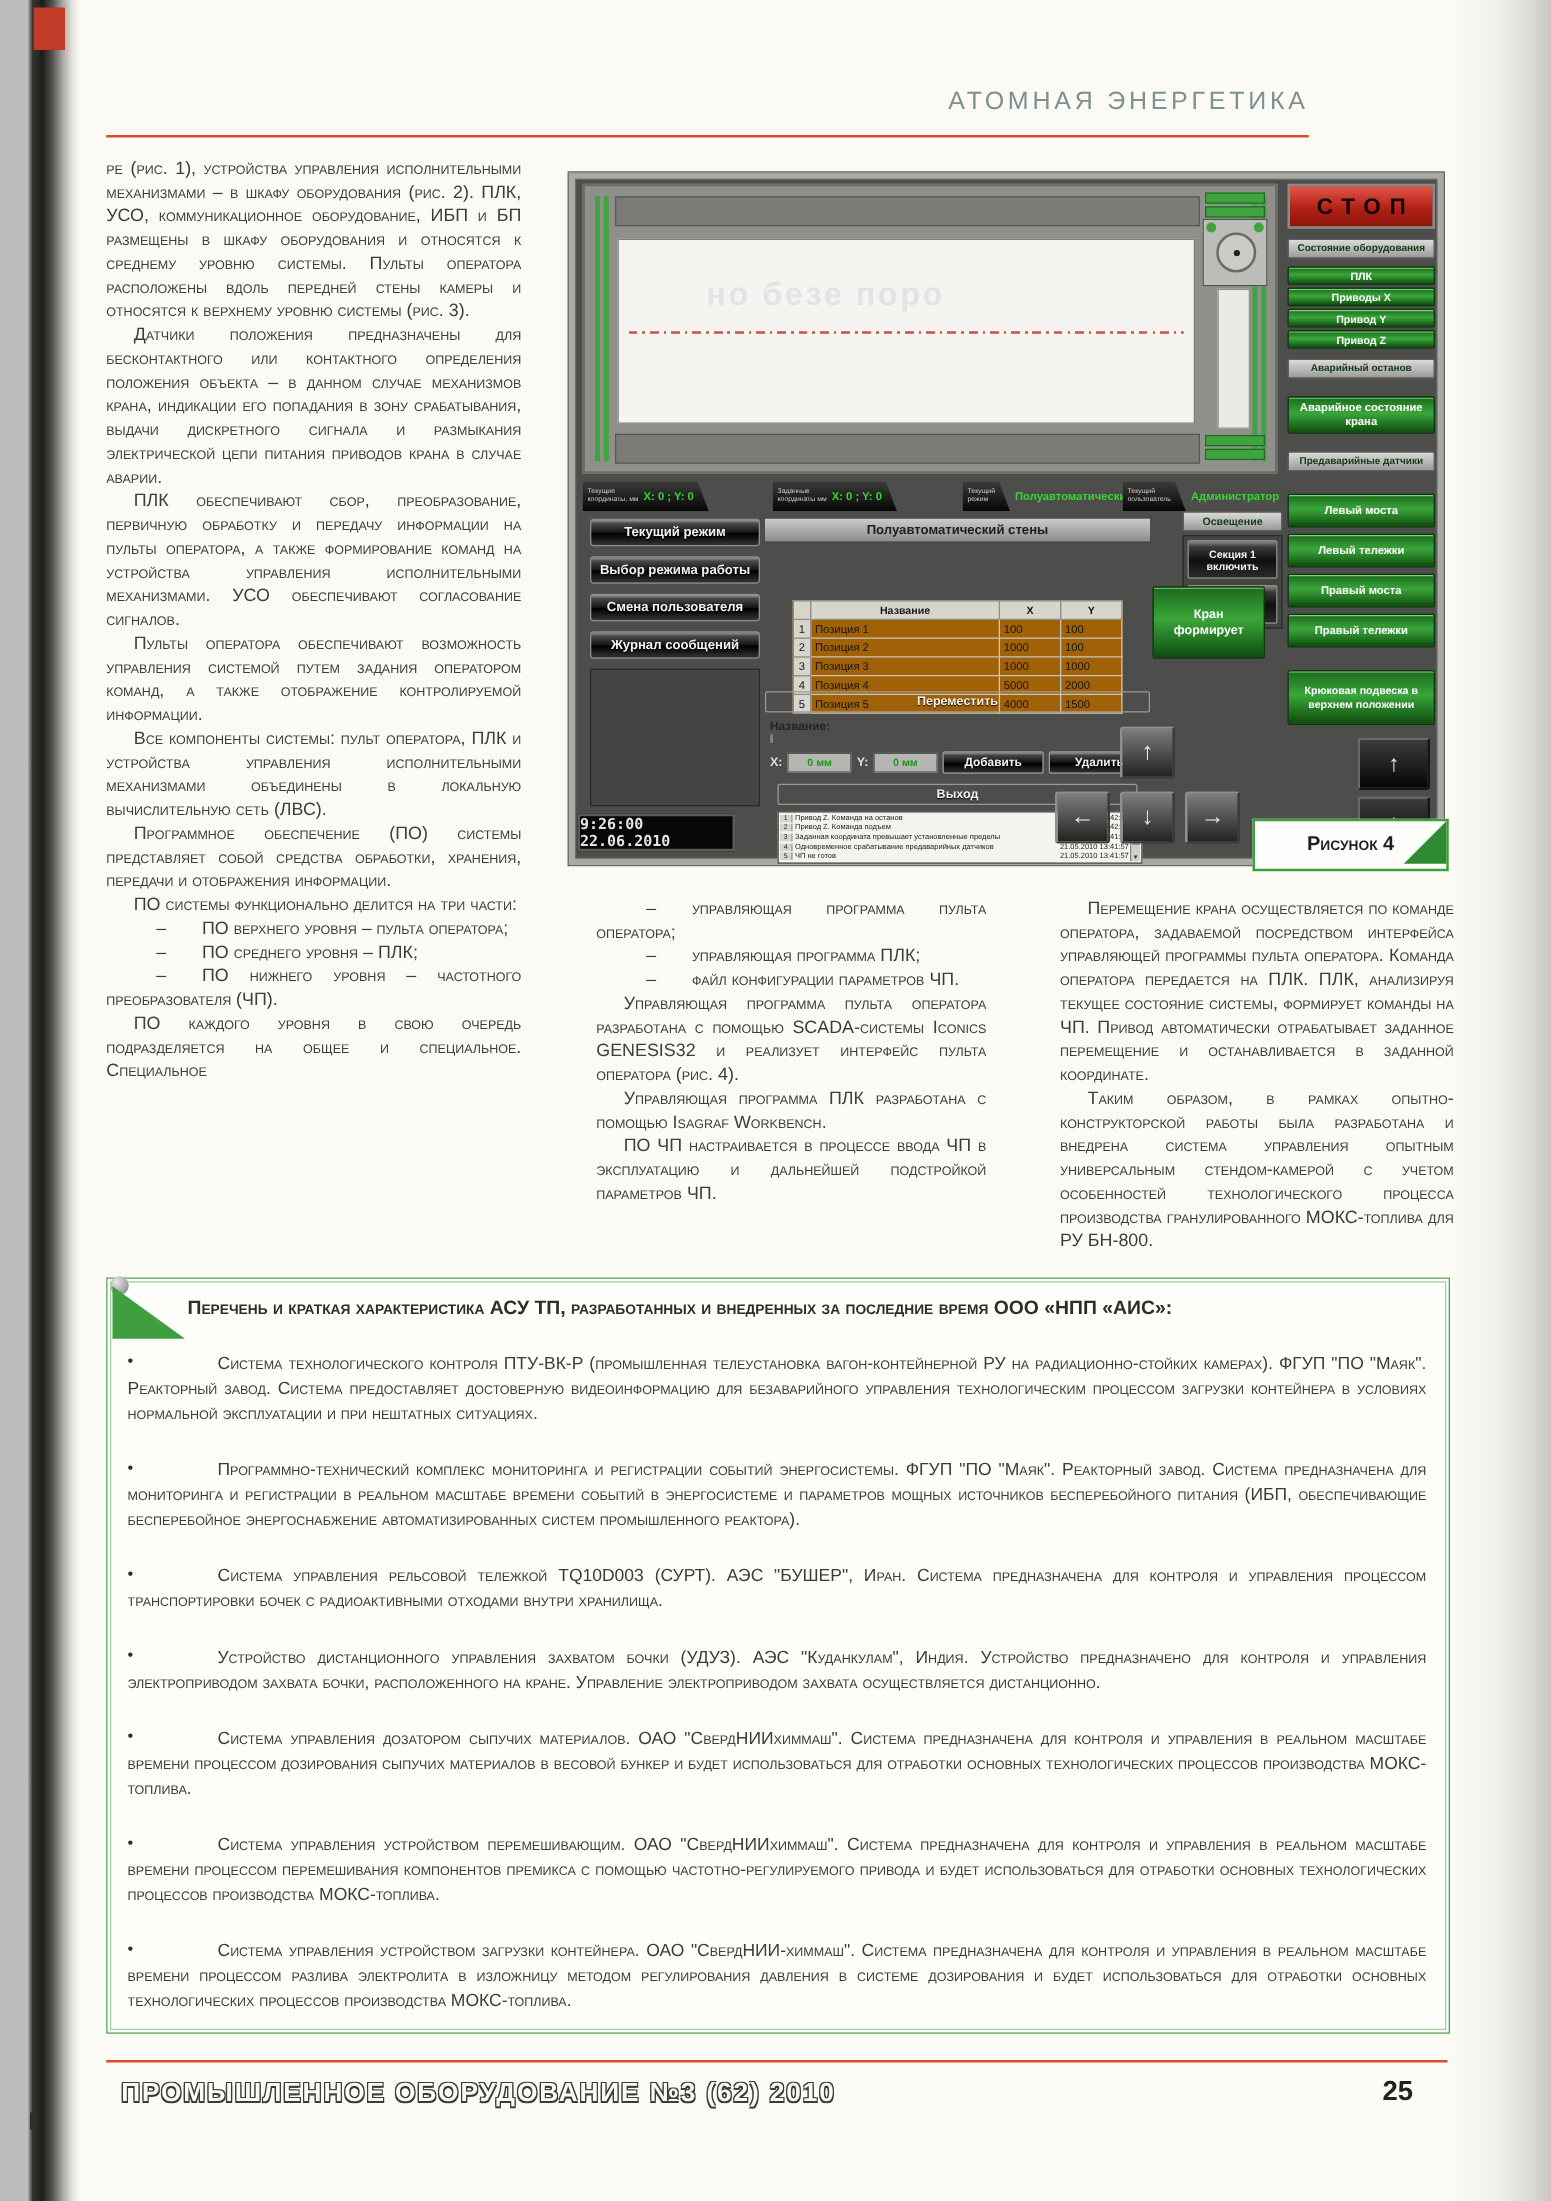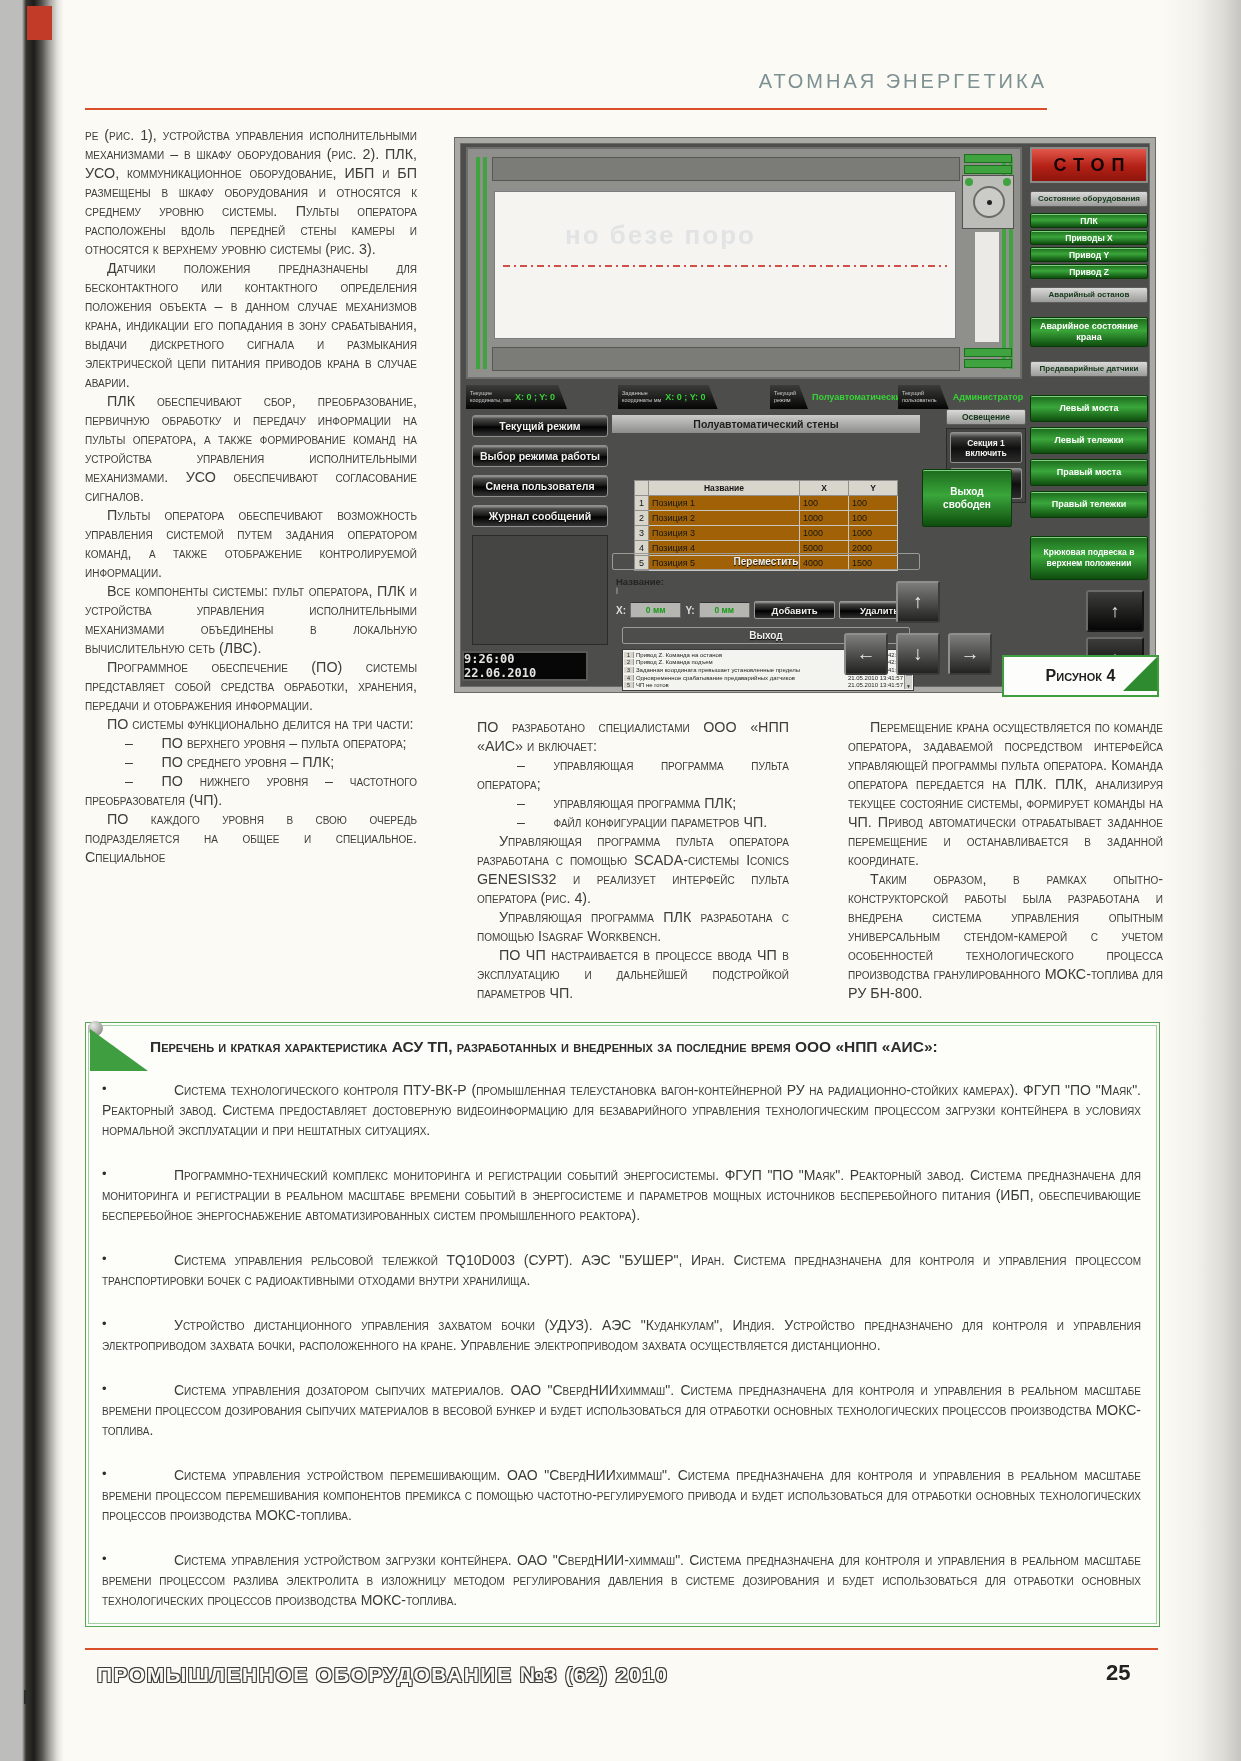--- a/index.html
+++ b/index.html
@@ -341,21 +341,21 @@
         <span>Секция 1</span>
         <span>включить</span>
       </div>
       <div class="sec" style="margin-bottom:0">
         <span>Секция 2</span>
         <span>включить</span>
       </div>
     </div>
   </div>
 
-  <div class="gbtn crane-free">Выход свободен</div>
+  <div class="gbtn crane-free">Кран формирует</div>
 
   <div class="apad">
     <div class="abtn up">↑</div>
     <div class="abtn left">←</div>
     <div class="abtn down">↓</div>
     <div class="abtn right">→</div>
   </div>
 
   <div class="rpanel">
     <div class="stop">СТОП</div>
@@ -381,21 +381,20 @@
     </div>
   </div>
 </div>
 
 <div class="fig-caption">
   <span>Рисунок 4</span>
   <div class="cap-tri"></div>
 </div>
 
 <div class="col col-mid">
-  <p class="nf">ПО разработано специалистами ООО «НПП «АИС» и включает:</p>
   <p class="li">–    управляющая программа пульта оператора;</p>
   <p class="li">–    управляющая программа ПЛК;</p>
   <p class="li">–    файл конфигурации параметров ЧП.</p>
   <p>Управляющая программа пульта оператора разработана с помощью SCADA-системы Iconics GENESIS32 и реализует интерфейс пульта оператора (рис. 4).</p>
   <p>Управляющая программа ПЛК разработана с помощью Isagraf Workbench.</p>
   <p>ПО ЧП настраивается в процессе ввода ЧП в эксплуатацию и дальнейшей подстройкой параметров ЧП.</p>
 </div>
 
 <div class="col col-right">
   <p>Перемещение крана осуществляется по команде оператора, задаваемой посредством интерфейса управляющей программы пульта оператора. Команда оператора передается на ПЛК. ПЛК, анализируя текущее состояние системы, формирует команды на ЧП. Привод автоматически отрабатывает заданное перемещение и останавливается в заданной координате.</p>

